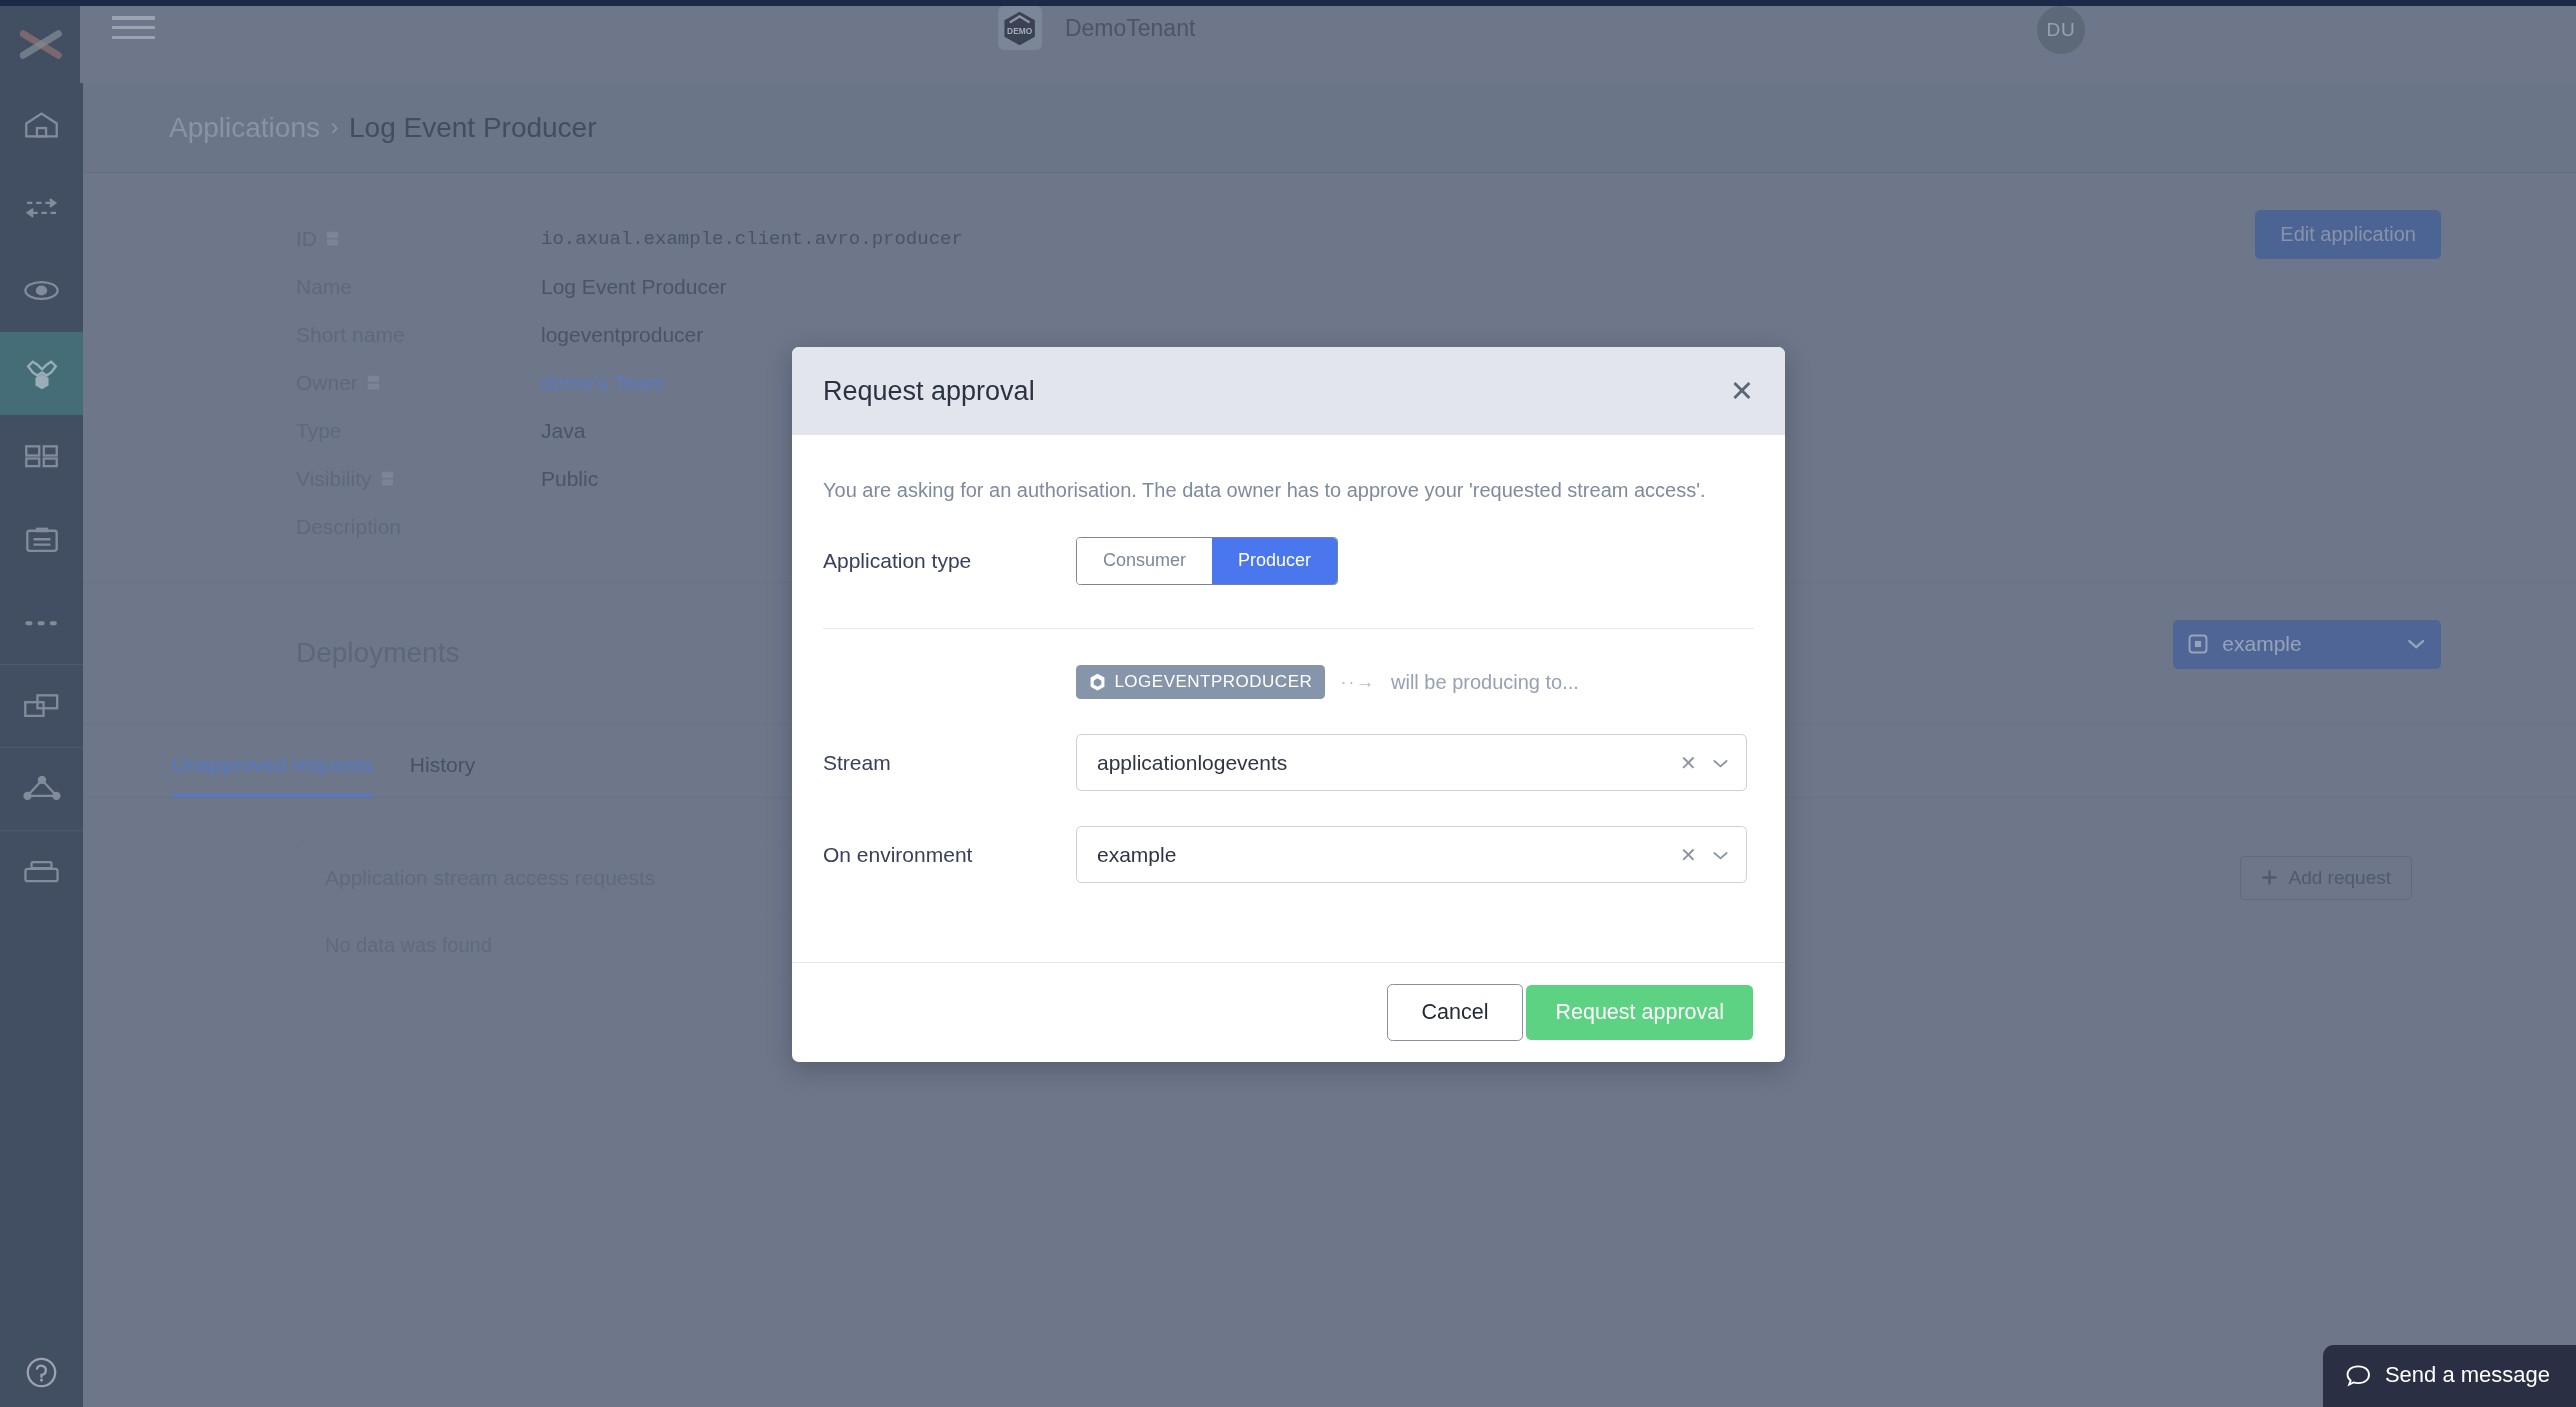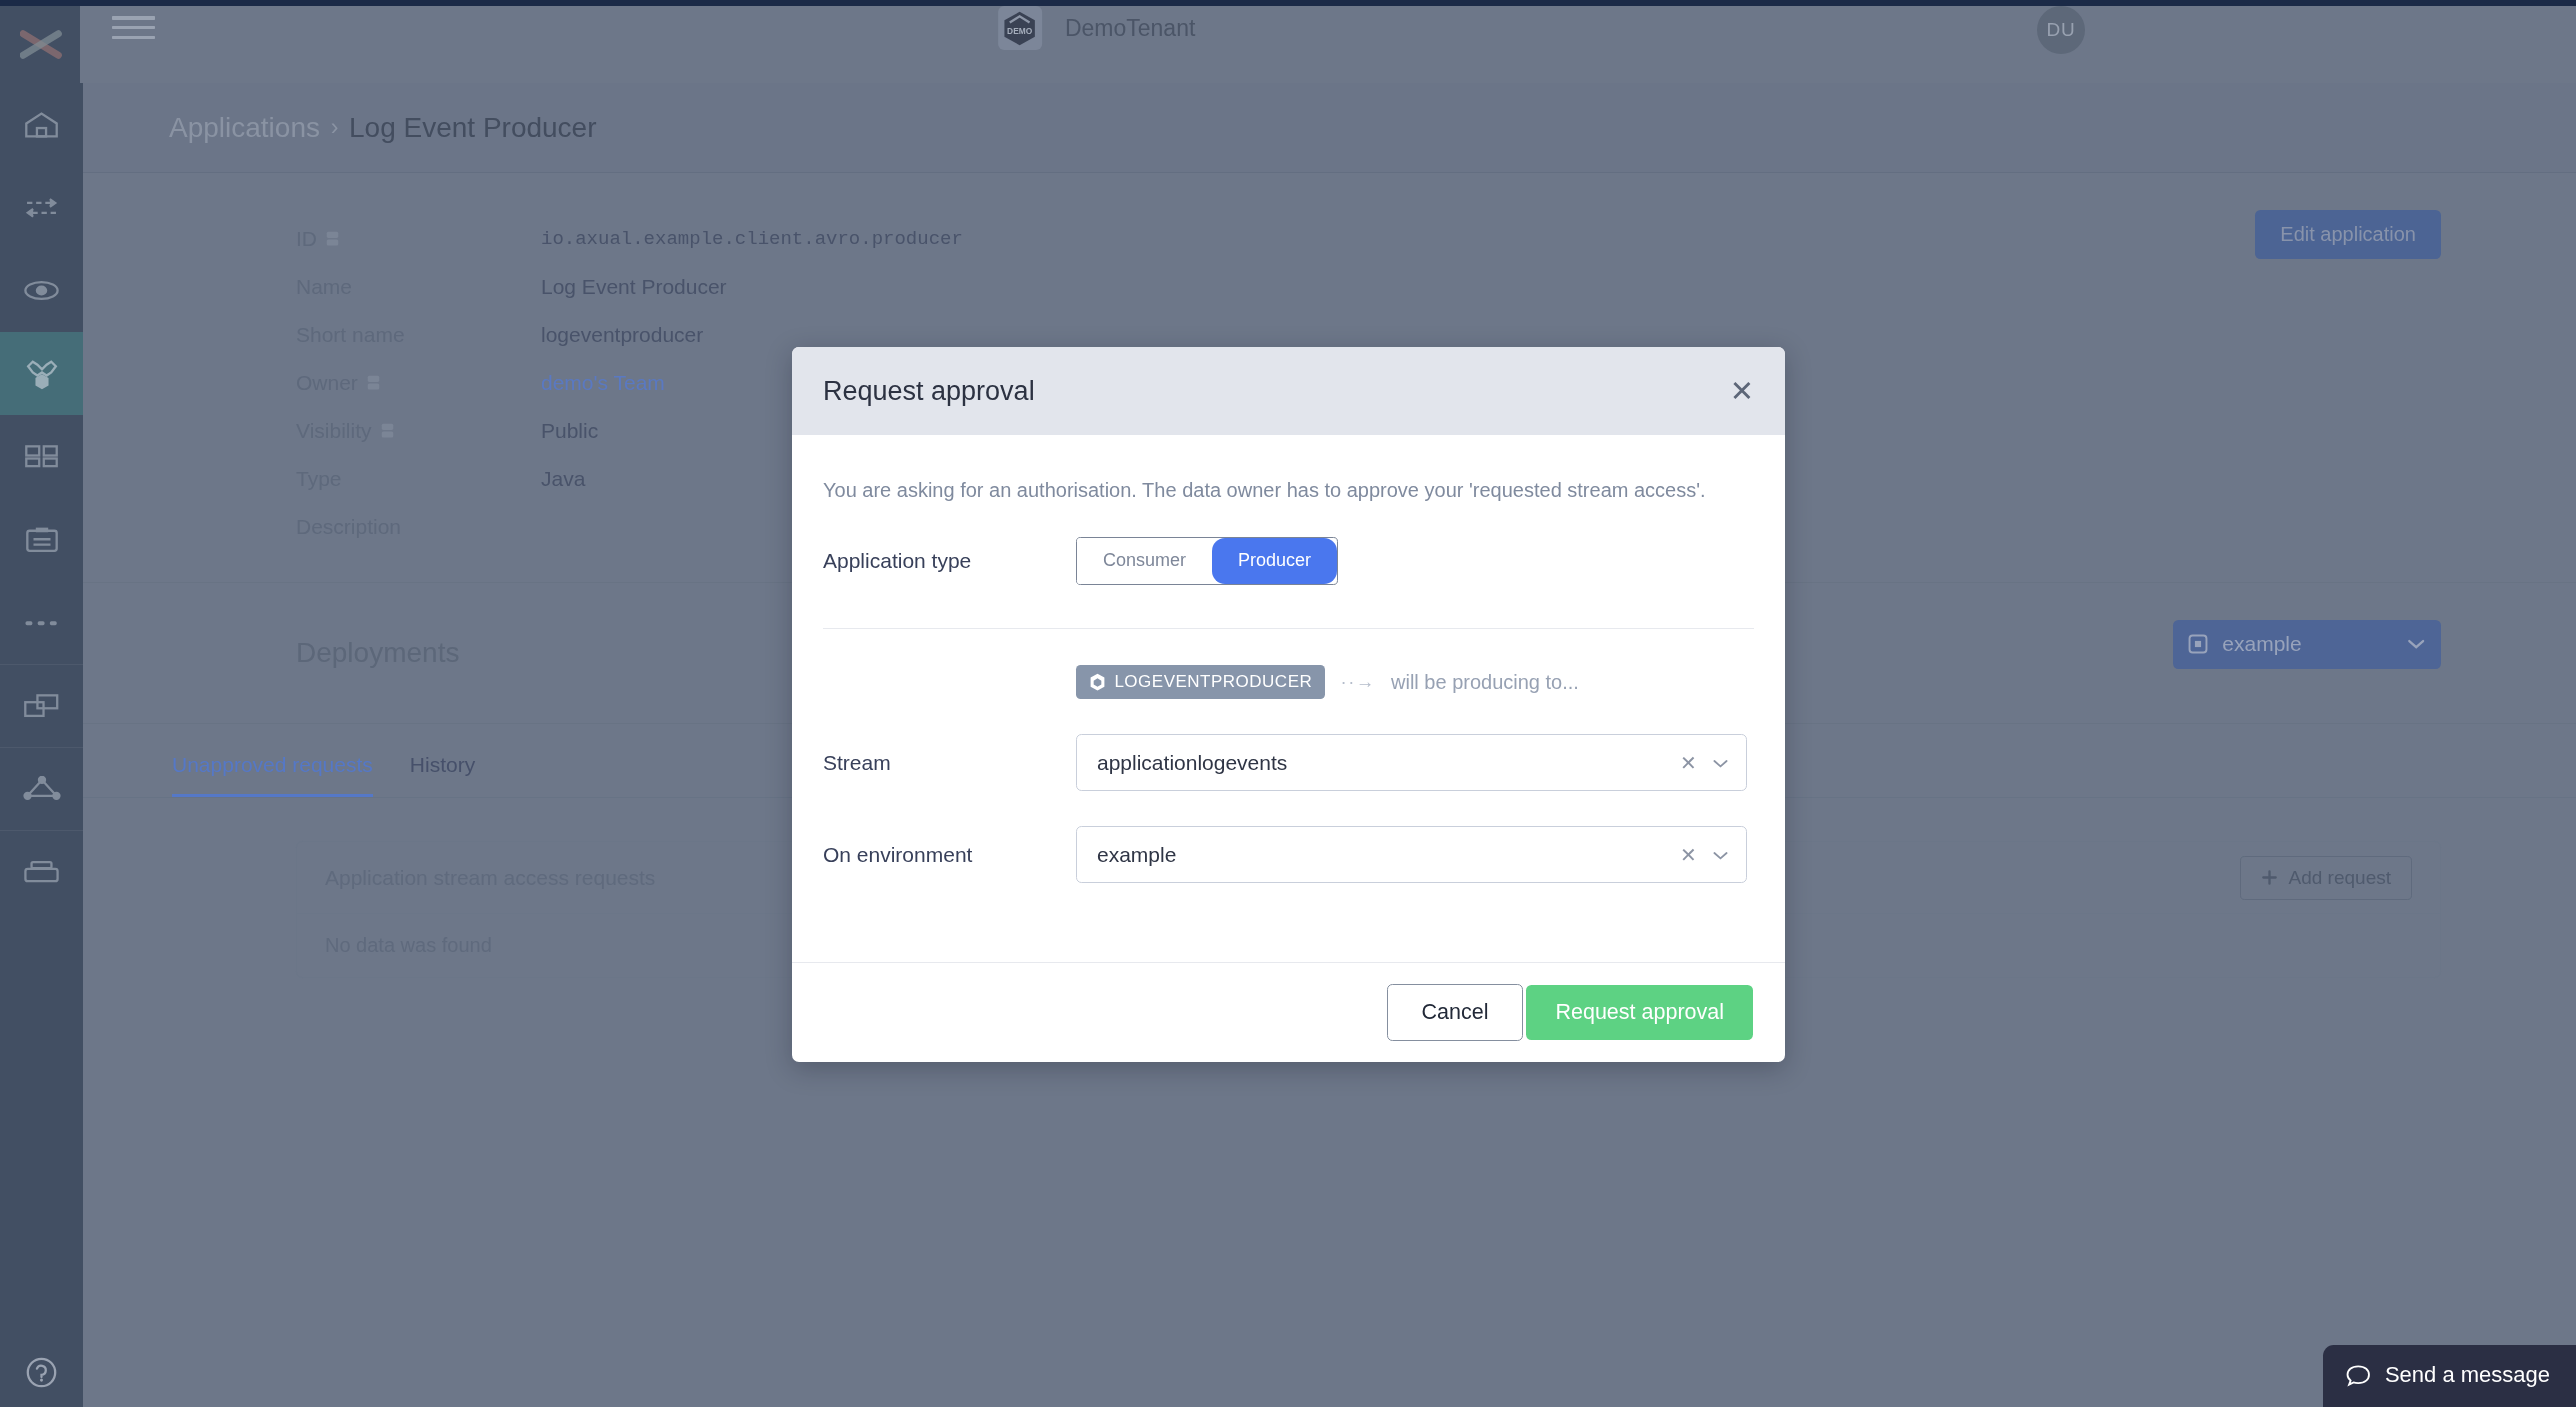--- a/index.html
+++ b/index.html
@@ -185,21 +185,21 @@
   .modal-note { font-size: 20px; color: #7f8a9e; }
 
   .form-row { display: flex; align-items: center; margin-top: 35px; }
   .form-label { width: 253px; font-size: 21px; color: #38405a; }
 
   .toggle { display: flex; border-radius: 4.6px; overflow: hidden; border: 0.8px solid #7a8496; }
   .toggle-opt {
     padding: 12.3px 26px; font-size: 18px; background: #fff; color: #7e8799;
     border: none; font-family: "Liberation Sans", sans-serif;
   }
-  .toggle-opt.on { background: #4a77ee; color: #fff; border-radius: 13px; }
+  .toggle-opt.on { background: #4a77ee; color: #fff; }
 
   .modal-hr { height: 0.8px; background: #e7e9ee; margin: 43px 0 0 0; }
 
   .badge-row { display: flex; align-items: center; gap: 15.3px; margin: 37px 0 0 253px; }
   .badge {
     background: #8795aa; color: #fff;
     border-radius: 4.6px; padding: 7px 13px;
     font-size: 17px; letter-spacing: 0.5px;
     display: flex; align-items: center; gap: 8.4px;
   }
@@ -386,34 +386,34 @@
           <svg class="info-ico" width="13" height="15.3" viewBox="0 0 17 20" fill="#8a93a3">
               <rect x="1" y="1" width="15" height="8" rx="2"></rect>
               <rect x="1" y="11" width="15" height="8" rx="2"></rect>
             </svg>
         </div>
         <div class="detail-value link">demo's Team</div>
       </div>
 
       <div class="detail-row">
         <div class="detail-label">
+            <span>Type</span>
+          </div>
+        <div class="detail-value">Java</div>
+      </div>
+
+      <div class="detail-row">
+        <div class="detail-label">
           <span>Visibility</span>
           <svg class="info-ico" width="13" height="15.3" viewBox="0 0 17 20" fill="#8a93a3">
               <rect x="1" y="1" width="15" height="8" rx="2"></rect>
               <rect x="1" y="11" width="15" height="8" rx="2"></rect>
             </svg>
         </div>
         <div class="detail-value">Public</div>
-      </div>
-
-      <div class="detail-row">
-        <div class="detail-label">
-            <span>Type</span>
-          </div>
-        <div class="detail-value">Java</div>
       </div>
 
       <div class="detail-row">
         <div class="detail-label">
             <span>Description</span>
           </div>
         <div class="detail-value"></div>
       </div>
     </section>
 

